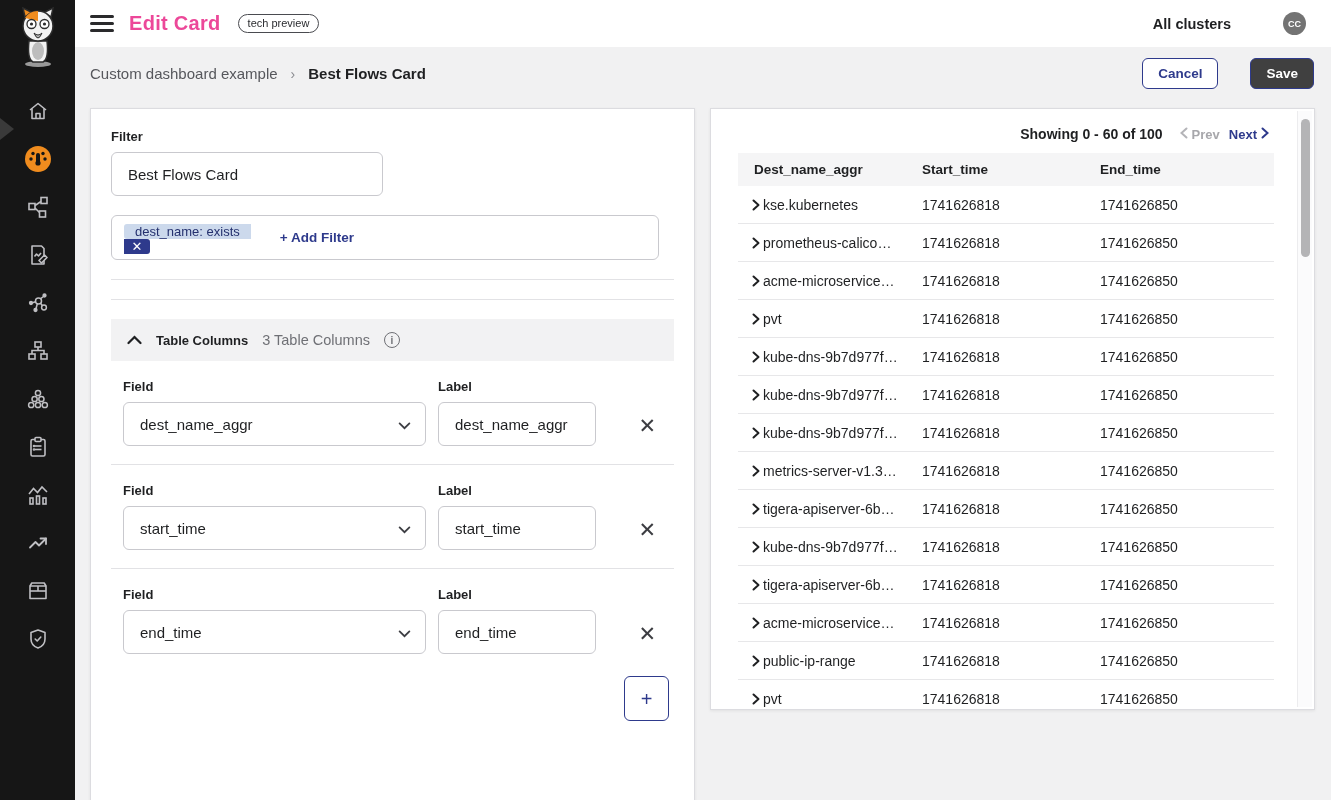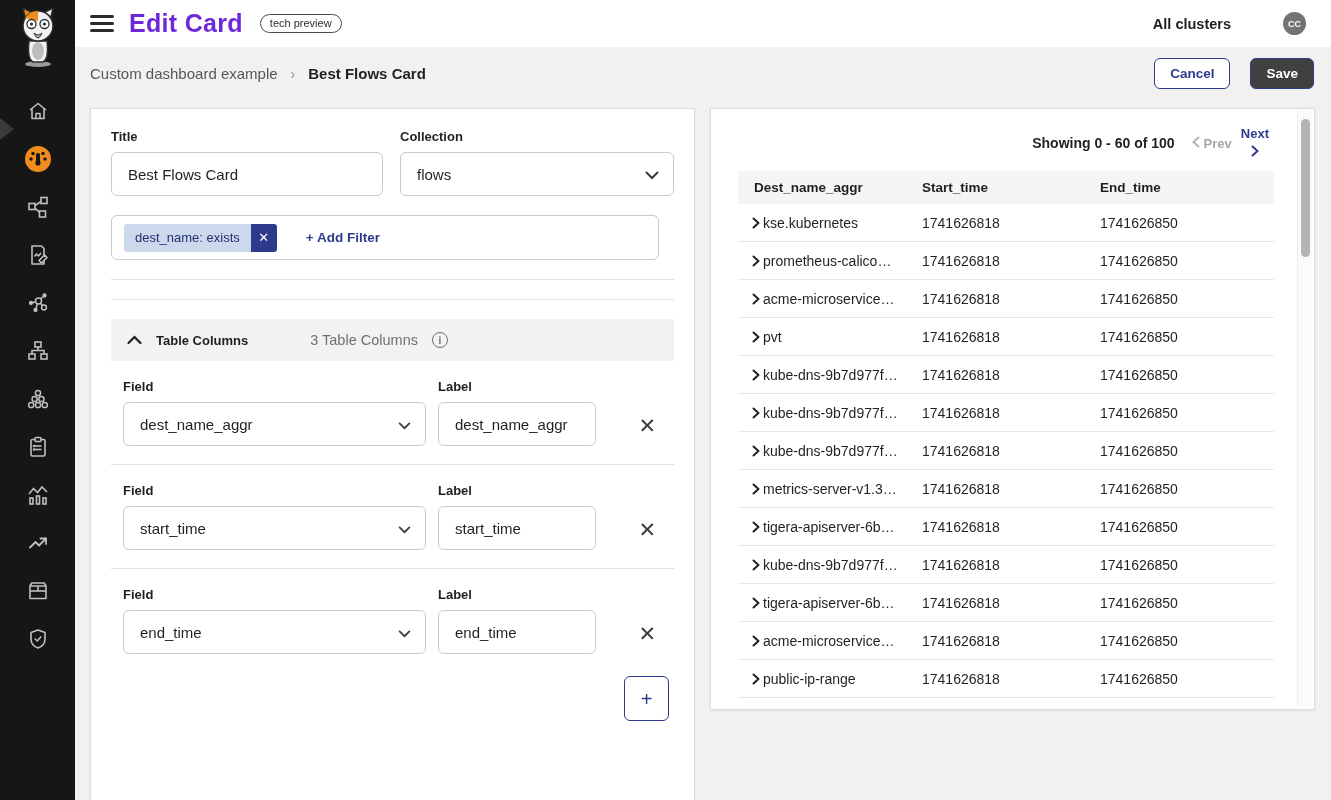--- a/index.html
+++ b/index.html
@@ -27,41 +27,41 @@
   }
   .nav-item svg { display:block; }
   
   .main { flex:1; display:flex; flex-direction:column; height:800px; }
   .appbar {
     height:47px; background:#ffffff; display:flex; align-items:center;
     padding:0 25px 0 15px; flex:0 0 47px;
   }
   .burger { width:24px; cursor:pointer; margin-right:15px; }
   .burger div { height:2.5px; background:#2a2a2c; border-radius:2px; margin:4.5px 0; }
-  .page-title { font-size:25px; font-weight:800; letter-spacing:.3px; color:#6d28d9; }
+  .page-title { font-size:20px; font-weight:800; letter-spacing:.3px; color:#ec4899; }
   .badge {
     margin-left:17px; font-size:11px; color:#2b2c30; border:1.2px solid #4a4b50;
     border-radius:10px; padding:2px 9px 3px; font-weight:500; white-space:nowrap;
   }
   .appbar-right { margin-left:auto; display:flex; align-items:center; gap:52px; }
   .cluster-sel { font-size:14.5px; font-weight:600; color:#1f2022; cursor:pointer; }
   .avatar {
     width:23px; height:23px; border-radius:50%; background:#737373; color:#ffffff;
     font-size:9px; font-weight:700; display:flex; align-items:center; justify-content:center;
     cursor:pointer; text-transform:uppercase;
   }
   
   .toolbar {
     height:53px; display:flex; align-items:center; padding:0 17px 0 15px; flex:0 0 53px;
   }
   .crumbs { display:flex; align-items:center; gap:13px; font-size:15px; }
   .crumb-parent { color:#56575c; cursor:pointer; }
   .crumb-sep { color:#8a8b90; font-size:14px; }
   .crumb-current { color:#1f2022; font-weight:700; }
-  .toolbar-actions { margin-left:auto; display:flex; gap:20px;align-items:center; }
+  .toolbar-actions { margin-left:auto; display:flex; gap:32px;align-items:center; }
   .btn {
     font-family:inherit; font-size:13.5px; font-weight:700; border-radius:6px;
     height:31px; padding:0 15px; cursor:pointer;
   }
   .btn-outline { background:#ffffff; color:#2e3a8c; border:1.5px solid #2e3a8c; }
   .btn-solid { background:#404040; color:#ffffff; border:1.5px solid #2e3a8c; }
   
   .content { display:flex; gap:15px; padding:8px 16px 0 15px; align-items:flex-start; }
   .card {
     background:#ffffff; border:1px solid #dcdce0; box-shadow:0 1px 3px rgba(0,0,0,.07);
@@ -79,41 +79,41 @@
   .tselect {
     width:100%; height:44px; border:1px solid #c9c9ce; border-radius:6px;
     padding:0 14px 0 16px; font-size:15px; color:#1f2022; background:#fff;
     display:flex; align-items:center; justify-content:space-between; cursor:pointer;
   }
   .filter-group { margin-top:19px; }
   .filter-box {
     width:548px; min-height:45px; border:1px solid #c9c9ce; border-radius:6px;
     display:flex; align-items:center; padding:0 10px 0 12px;
   }
-  .chip { display:flex; align-items:stretch; height:28px; cursor:default; }
+  .chip { display:flex; align-items:stretch; height:28px; cursor:default;flex-direction:column; }
   .chip-label {
     background:#ccd9ec; color:#24306e; font-size:13px; display:flex; align-items:center;
     padding:0 11px; border-radius:3px 0 0 3px; white-space:nowrap;
   }
   .chip-x {
     width:26px; background:#2e3a8c; color:#ffffff; border:none; border-radius:0 3px 3px 0;
     font-size:13px; display:flex; align-items:center; justify-content:center; cursor:pointer;
     font-family:inherit;
   }
   .add-filter {
     margin-left:29px; color:#2e3a8c; font-size:13.5px; font-weight:700; cursor:pointer;
     background:none; border:none; font-family:inherit;
   }
   .hdiv { border:none; border-top:1px solid #e2e2e5; margin:19px 0; }
   .section-bar {
     background:#f2f2f3; height:42px; display:flex; align-items:center; gap:14px;
     padding:0 16px; cursor:pointer;
   }
   .section-title { font-size:13px; font-weight:700; }
-  .section-count { font-size:14.5px; color:#6f7075;margin-left:48px; }
+  .section-count { font-size:14.5px; color:#6f7075; }
   .chev-up { display:flex; cursor:pointer; }
   .info-ic {
     width:16px; height:16px; border:1.3px solid #6f7075; border-radius:50%;
     color:#6f7075; font-size:10px; font-weight:700; display:flex; align-items:center;
     justify-content:center; cursor:pointer; font-style:normal;
   }
   .frow { display:flex; gap:12px; align-items:flex-end; padding-left:12px; margin-top:18px; }
   .fcol-field { width:303px; }
   .fcol-label { width:158px; }
   .xbtn {
@@ -127,21 +127,21 @@
     width:45px; height:45px; border:1.6px solid #2e3a8c; border-radius:6px; background:#fff;
     color:#2e3a8c; font-size:20px; cursor:pointer; font-family:inherit; line-height:1;
   }
   
   .pg-row {
     display:flex; align-items:center; justify-content:flex-end; gap:9px;
     padding:17px 45px 11px 0; font-size:14px;
   }
   .pg-showing { font-weight:600; color:#1f2022; margin-right:8px; }
   .pg-prev { color:#a7a7ab; display:flex; align-items:center; gap:4px; cursor:default; font-weight:600; font-size:13px; }
-  .pg-next { color:#2e3a8c; display:flex; align-items:center; gap:4px; cursor:pointer; font-weight:700; font-size:13px;flex-direction:column; }
+  .pg-next { color:#2e3a8c; display:flex; align-items:center; gap:4px; cursor:pointer; font-weight:700; font-size:13px; }
   .ptable { margin:0 40px 0 27px; font-size:14px; }
   .pt-head {
     display:grid; grid-template-columns:168px 178px 1fr; background:#f5f5f6;
     height:33px; align-items:center; font-size:13.5px; font-weight:700;
   }
   .pt-head > div { padding-left:16px; }
   .pt-row {
     display:grid; grid-template-columns:168px 178px 1fr; height:38px; align-items:center;
     border-bottom:1px solid #e7e7e9; cursor:pointer; background:#fff;
   }
@@ -341,31 +341,22 @@
       <button class="btn btn-outline">Cancel</button>
       <button class="btn btn-solid">Save</button>
     </div>
   </div>
 
   <div class="content">
 
     <section class="card form-card">
       <div class="grid2">
         <div>
-          <div class="f-label">Title</div>
+          <div class="f-label">Filter</div>
           <input class="tinput" value="Best Flows Card" style="">
-        </div>
-        <div>
-          <div class="f-label">Collection</div>
-          <div class="tselect">
-            <span>flows</span>
-            <span><svg width="14" height="9" viewBox="0 0 14 9" fill="none" stroke="#3c3d42" stroke-width="2" stroke-linecap="round">
-                  <path d="M1.5 1.5 L7 7 L12.5 1.5"></path>
-                </svg></span>
-          </div>
         </div>
       </div>
 
       <div class="filter-group">
         <div class="filter-box">
           <span class="chip">
             <span class="chip-label">dest_name: exists</span>
             <button class="chip-x">✕</button>
           </span>
           <button class="add-filter">+ Add Filter</button>

